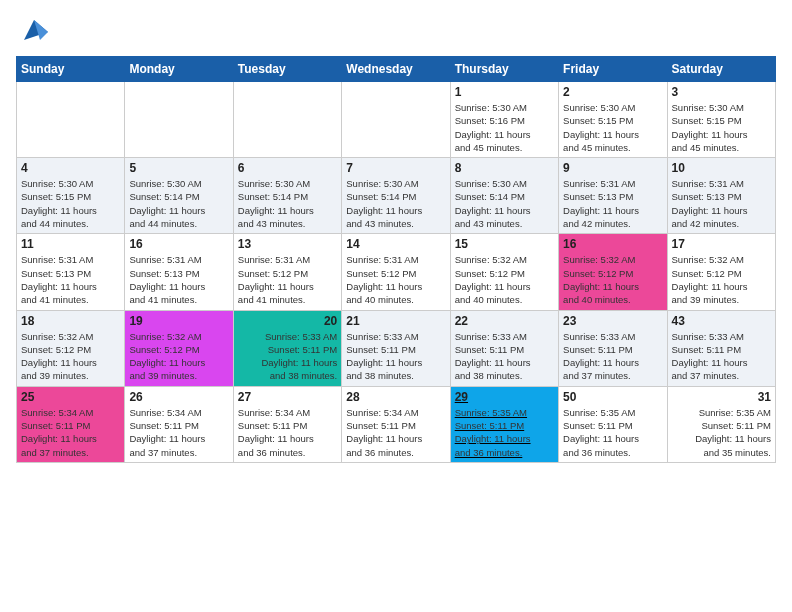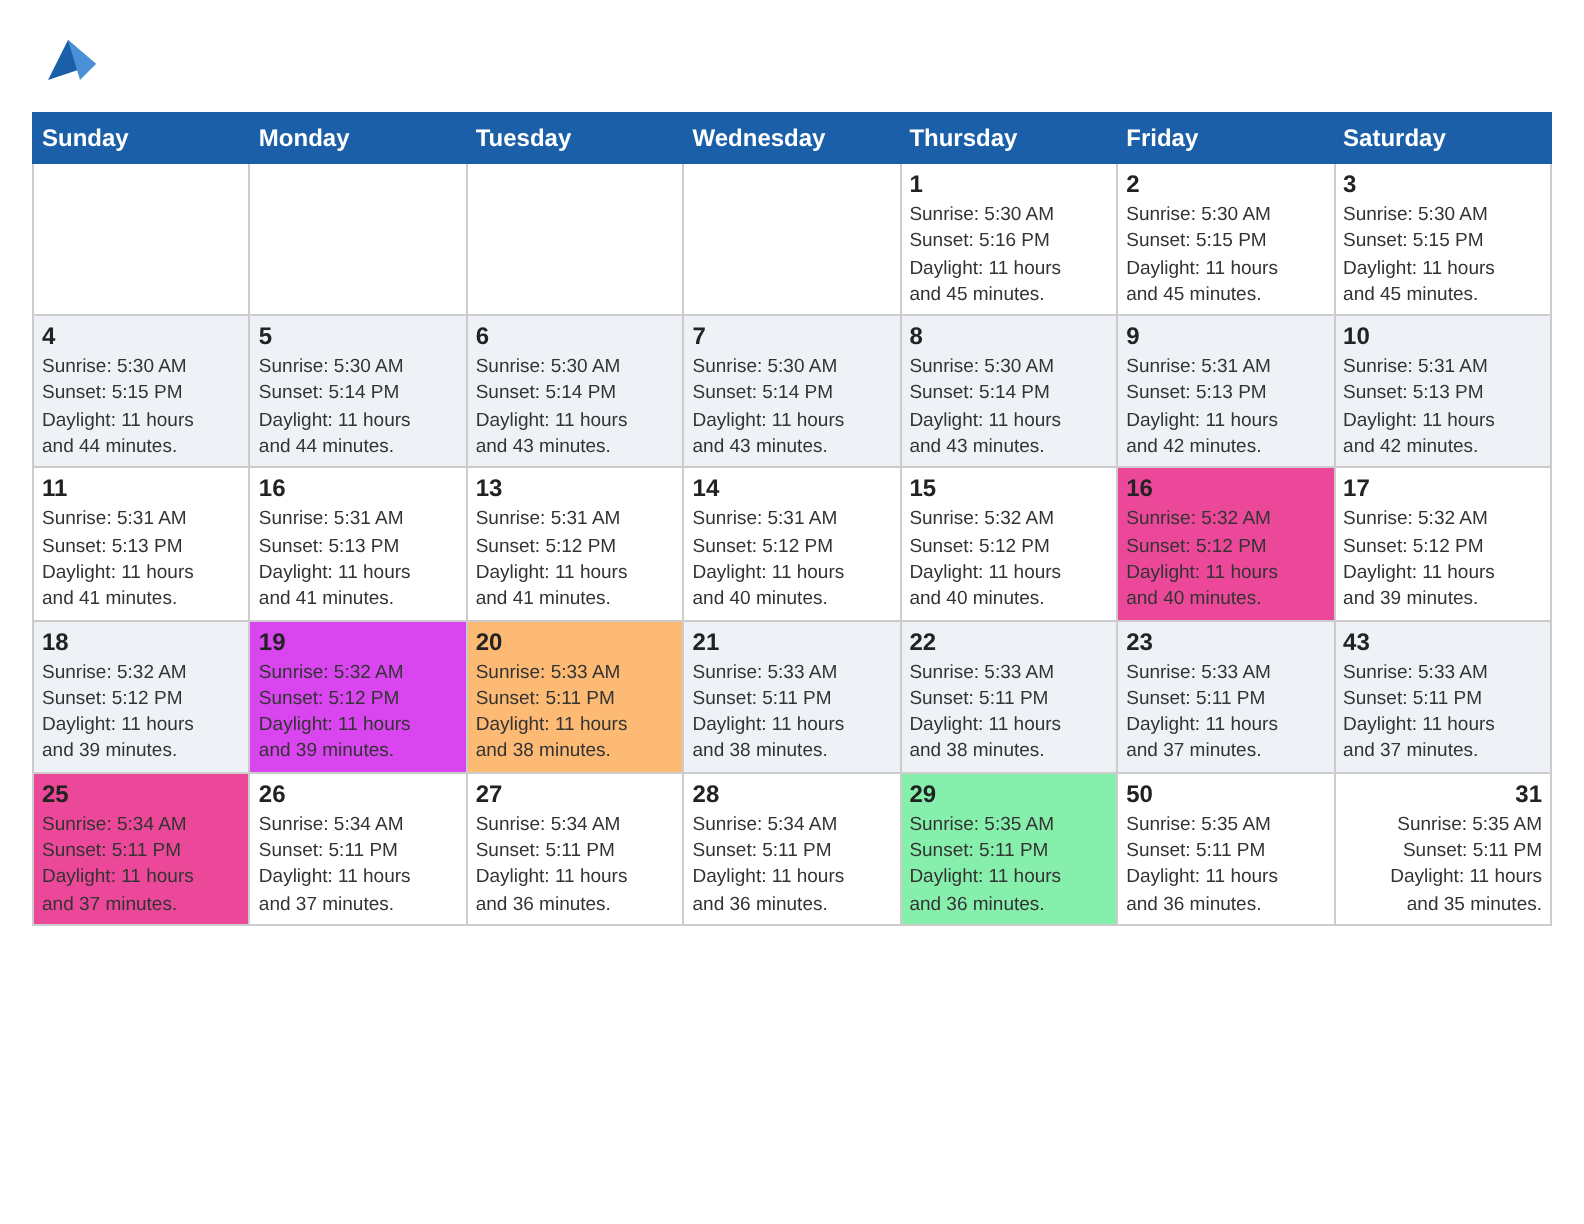--- a/index.html
+++ b/index.html
@@ -270,21 +270,21 @@
 Daylight: 11 hours
 and 39 minutes.</div>
           </td>
           <td style="background: #d946ef;">
             <div class="day-num">19</div>
             <div class="day-info" style="white-space: pre-line;">Sunrise: 5:32 AM
 Sunset: 5:12 PM
 Daylight: 11 hours
 and 39 minutes.</div>
           </td>
-          <td style="background: #fdba74;">
+          <td style="background: #14b8a6; text-align: right;">
             <div class="day-num">20</div>
             <div class="day-info" style="white-space: pre-line;">Sunrise: 5:33 AM
 Sunset: 5:11 PM
 Daylight: 11 hours
 and 38 minutes.</div>
           </td>
           <td style="background: rgb(238, 242, 247); margin-top: 48px;">
             <div class="day-num">21</div>
             <div class="day-info" style="white-space: pre-line;">Sunrise: 5:33 AM
 Sunset: 5:11 PM
@@ -335,21 +335,21 @@
 Daylight: 11 hours
 and 36 minutes.</div>
           </td>
           <td style="background: rgb(255, 255, 255);">
             <div class="day-num">28</div>
             <div class="day-info" style="white-space: pre-line;">Sunrise: 5:34 AM
 Sunset: 5:11 PM
 Daylight: 11 hours
 and 36 minutes.</div>
           </td>
-          <td style="background: #86efac;">
+          <td style="background: #0ea5e9; text-decoration: underline;">
             <div class="day-num">29</div>
             <div class="day-info" style="white-space: pre-line;">Sunrise: 5:35 AM
 Sunset: 5:11 PM
 Daylight: 11 hours
 and 36 minutes.</div>
           </td>
           <td style="background: rgb(255, 255, 255);">
             <div class="day-num">50</div>
             <div class="day-info" style="white-space: pre-line;">Sunrise: 5:35 AM
 Sunset: 5:11 PM

